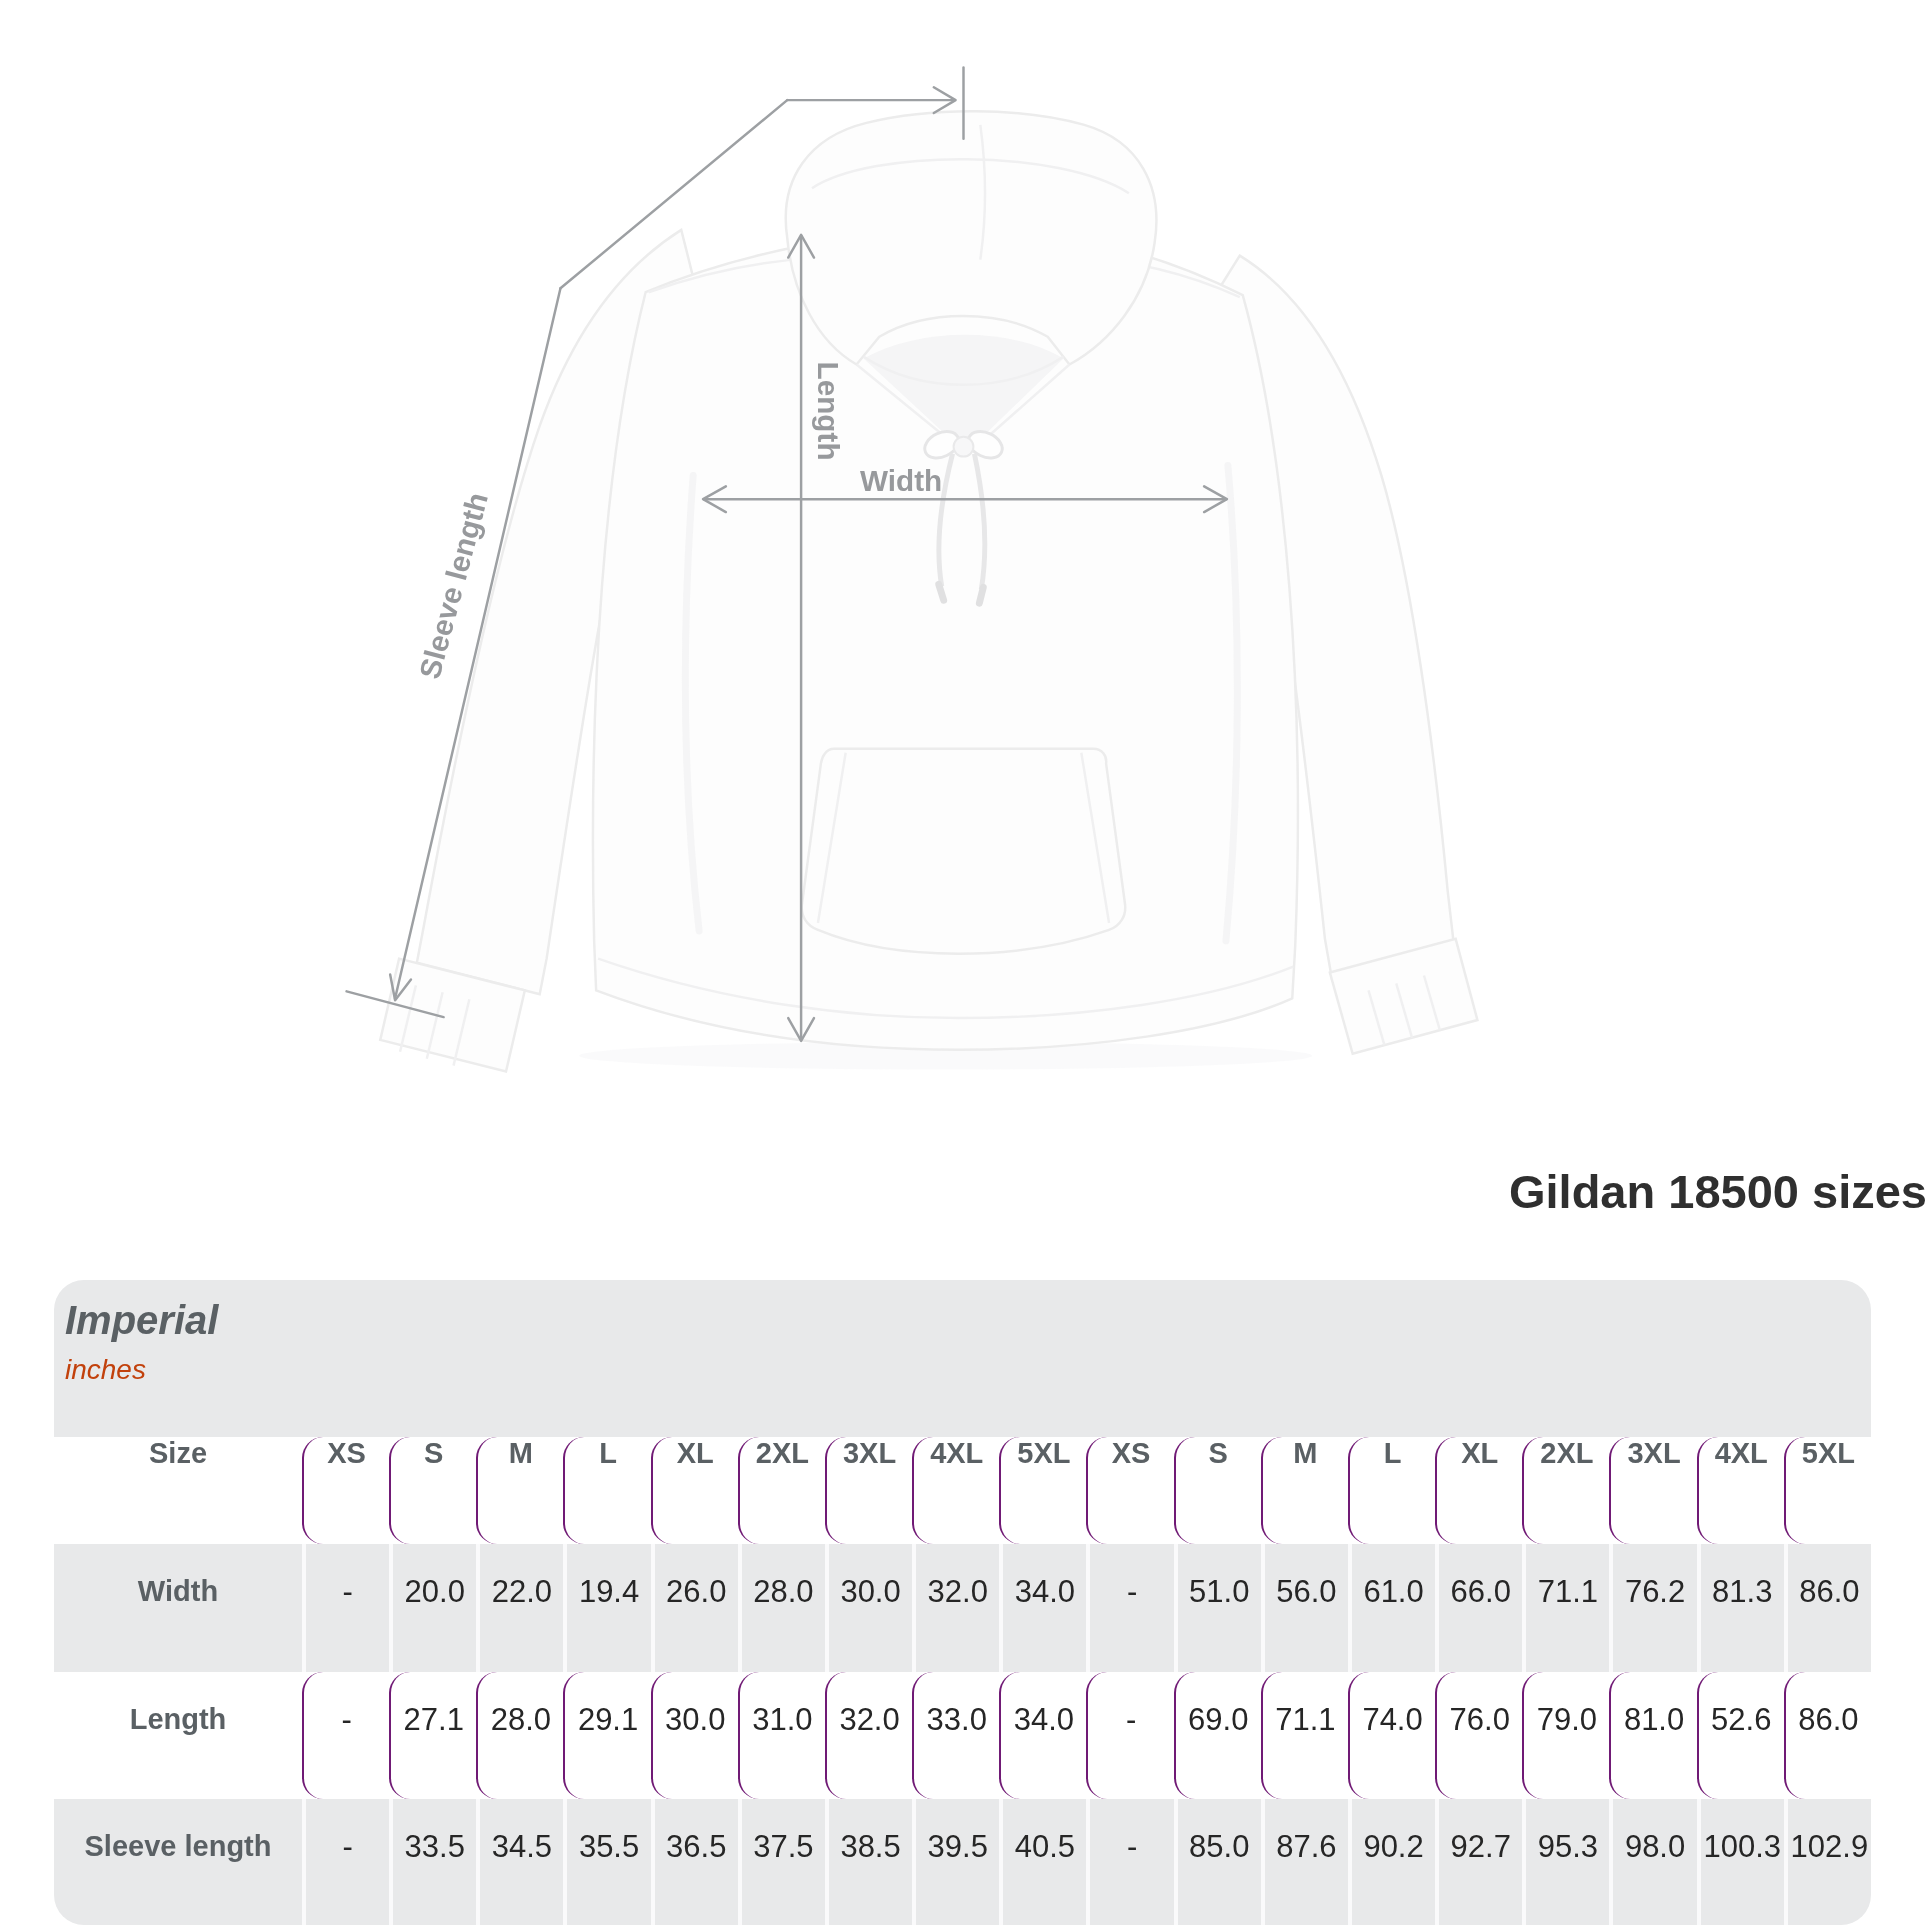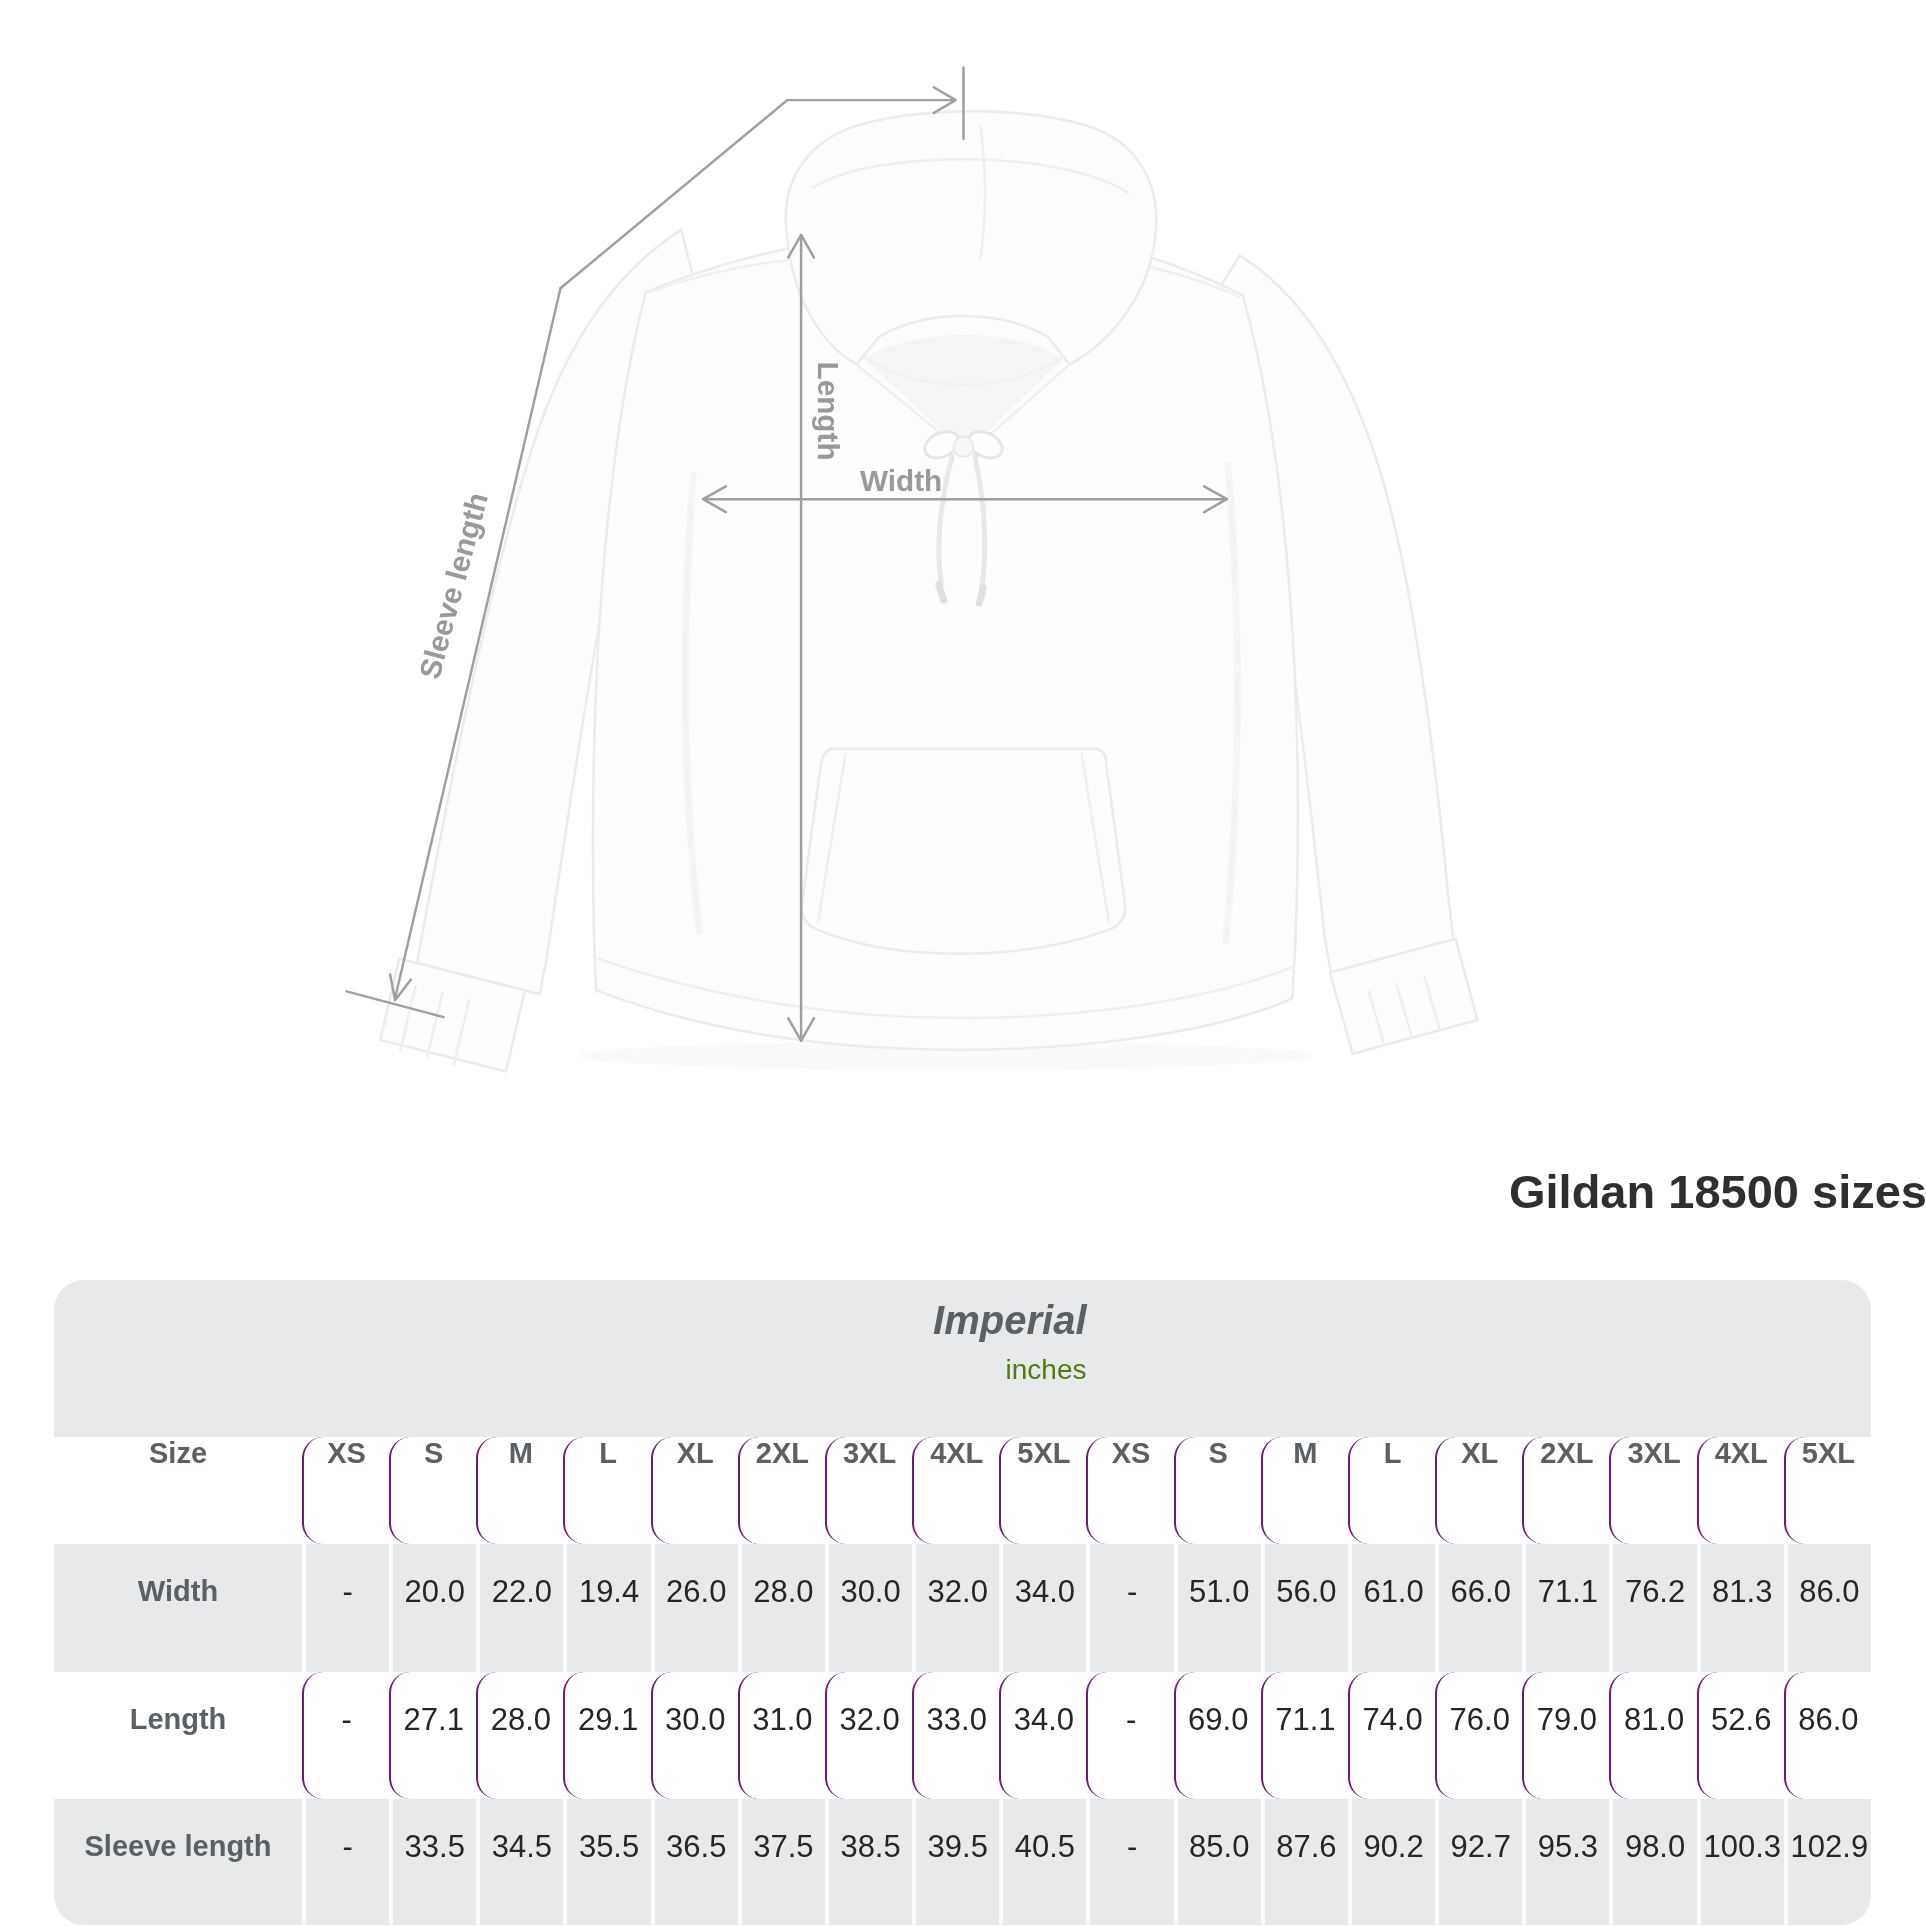--- a/index.html
+++ b/index.html
@@ -16,25 +16,25 @@
   .tolerance-note {
     position:absolute; top:1236px; left:0; width:100%;
     text-align:center; font-style:italic; font-size:28px; color:#55575a; line-height:1.2;
   }
   .size-table {
     position:absolute; top:1280px; left:54px; width:1817px; height:645px;
     border-radius:30px; overflow:hidden; background:#ffffff;
   }
   .trow { display:grid; grid-template-columns:248px repeat(18,1fr); }
   .group-row { height:157px; background:#e8e9ea; }
-  .group-cell { display:flex; flex-direction:column; align-items:flex-end; padding-top:18px;margin-left:11px; }
+  .group-cell { display:flex; flex-direction:column; align-items:flex-start; padding-top:18px;margin-left:11px; }
   .g1 { grid-column:1 / 11; }
   .g2 { grid-column:11 / 20; }
   .g-title { font-size:40px; font-weight:bold; font-style:italic; color:#5a6064; line-height:1.1; }
-  .g-sub { font-size:28px; color:#4d7c0f; margin-top:12px; }
+  .g-sub { font-size:28px; font-style:italic; color:#c2410c; margin-top:12px; }
   .size-row { height:107px; background:#ffffff; }
   .row-width { height:128px; }
   .row-length { height:127px; background:#ffffff; }
   .row-sleeve { height:127px; }
   .gray { background:#e8e9ea; }
   .cell { display:flex; justify-content:center; align-items:flex-start; overflow:hidden; }
   .size-row .cell { font-size:29px; font-weight:bold; color:#5a6064; }
   .data-row .cell { padding-top:30px; font-size:31px; color:#262626; }
   .data-row .cell.label { font-size:29px; font-weight:bold; color:#5a6064; padding-top:31px; }
   .gray .cell + .cell { border-left:4px solid #fafafb; }

